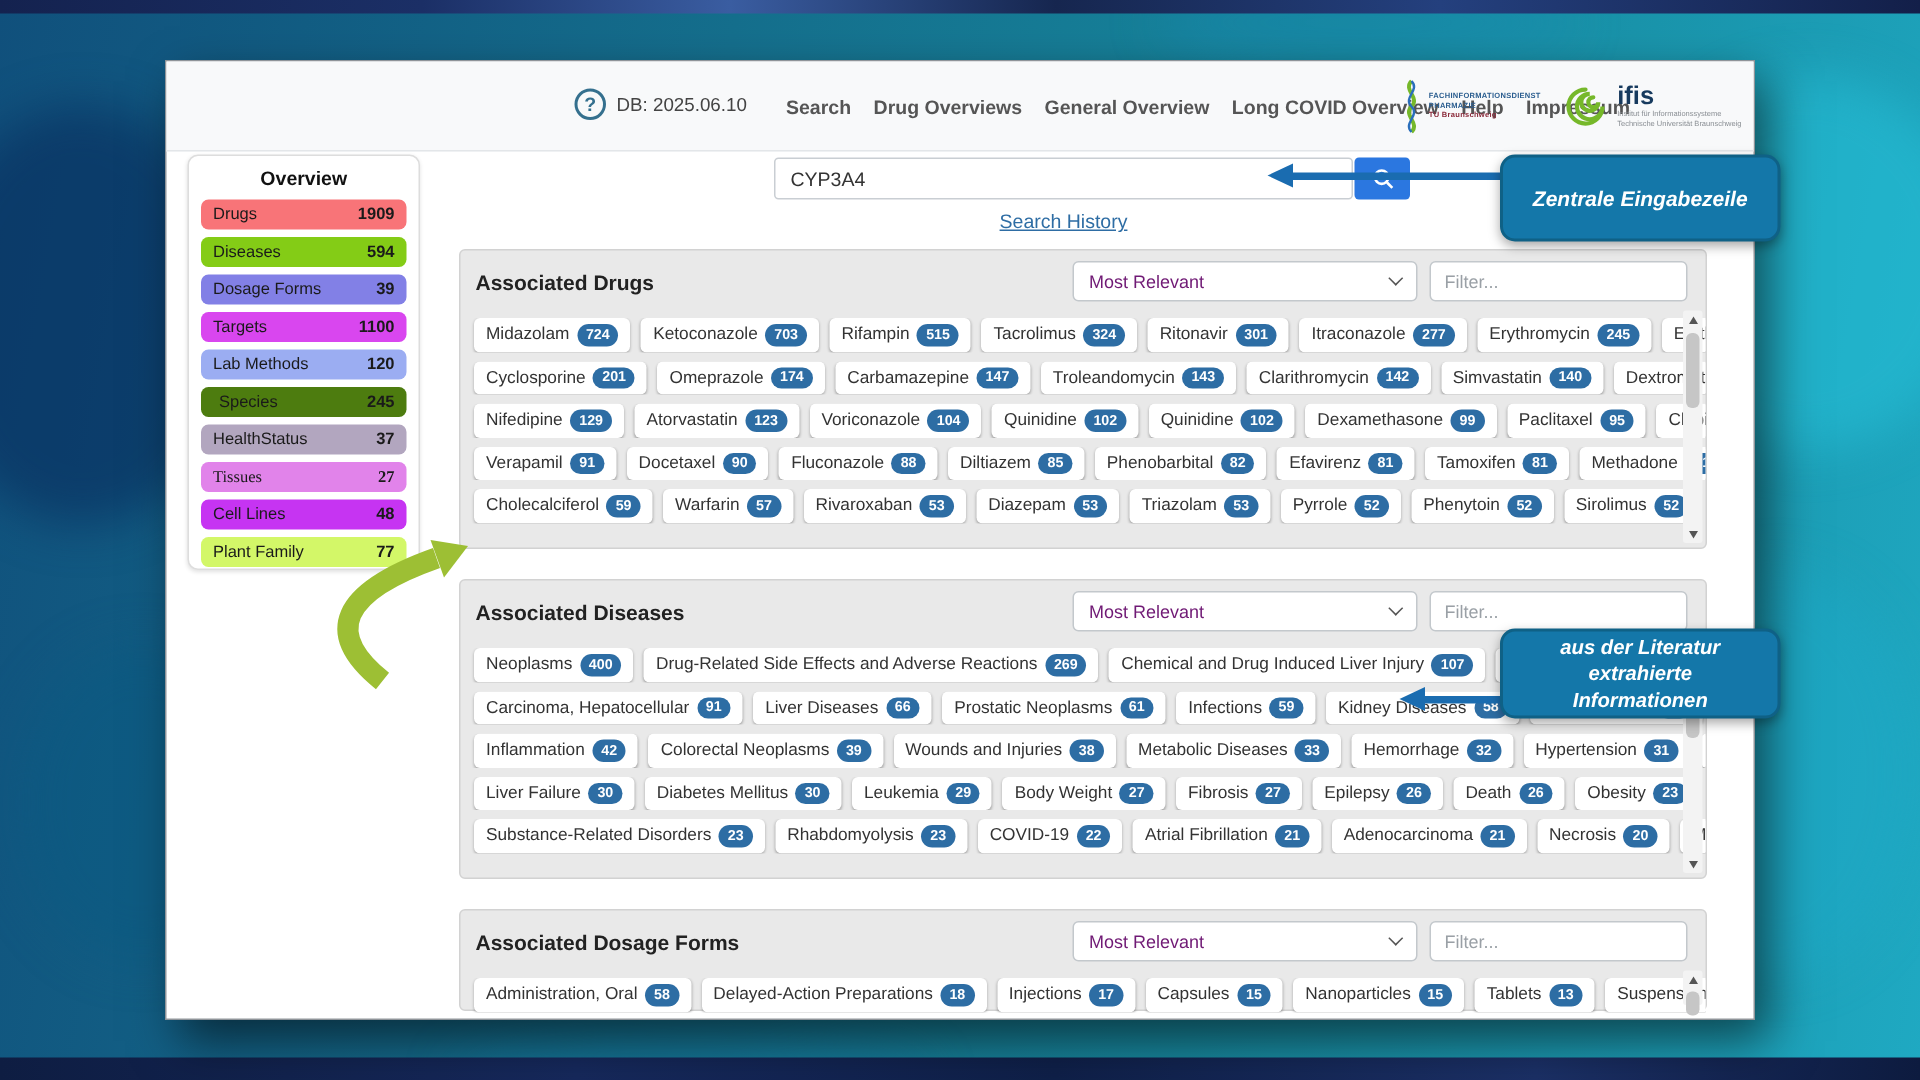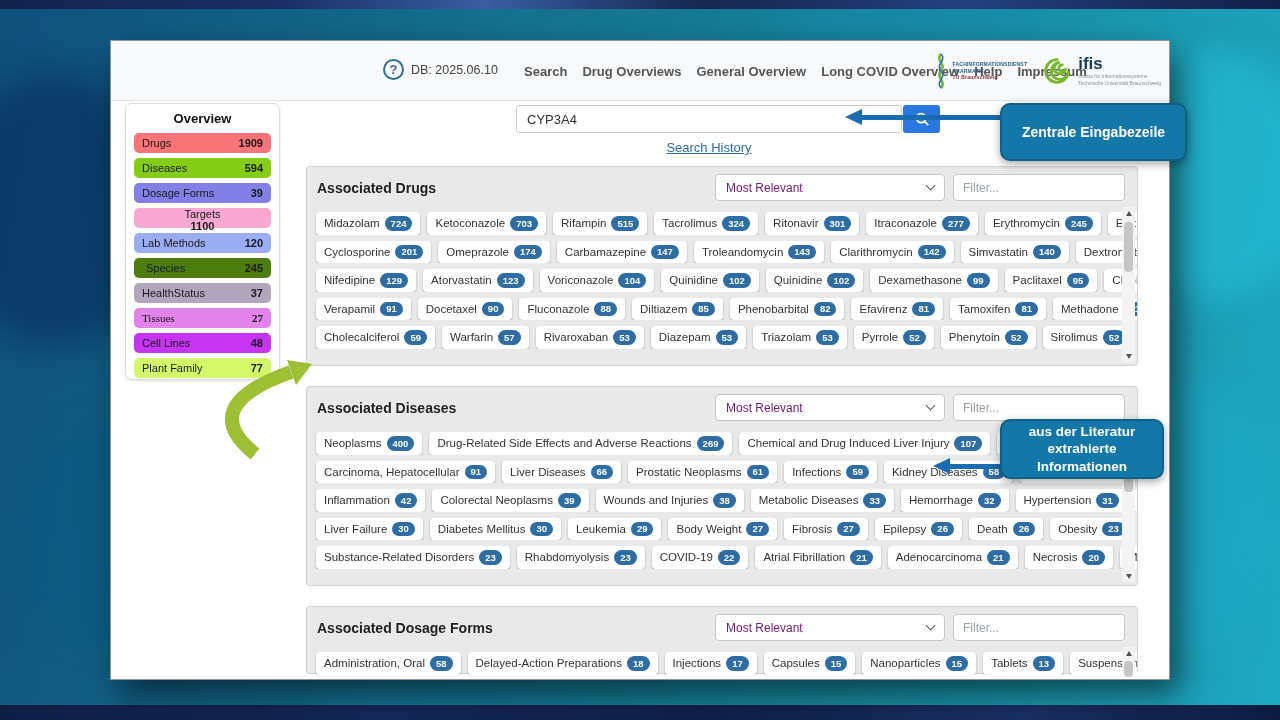--- a/index.html
+++ b/index.html
@@ -72,23 +72,23 @@
   .sbar { position:absolute; right:2px; top:40px; bottom:3px; width:13px; background:#f3f3f3; border-radius:2px; cursor:pointer; }
   .sb-btn { position:absolute; left:0; width:13px; height:12px; display:flex; align-items:center; justify-content:center; }
   .sb-btn.up { top:0; } .sb-btn.down { bottom:0; }
   .tri-up { width:0; height:0; border-left:3.5px solid transparent; border-right:3.5px solid transparent; border-bottom:5px solid #555; }
   .tri-down { width:0; height:0; border-left:3.5px solid transparent; border-right:3.5px solid transparent; border-top:5px solid #555; }
   .sb-thumb { position:absolute; left:2px; width:9px; border-radius:4px; background:#c6c6c6; }
 
   
   .ann-box { position:absolute; background:#1477a9; border:2px solid #0f6186; border-radius:10px; color:#fff; font-weight:bold;
     display:flex; align-items:center; justify-content:center; text-align:center; z-index:10; padding:4px 12px;
-    box-shadow:0 3px 8px rgba(0,0,0,.35); }
+    box-shadow:0 3px 8px rgba(0,0,0,.35);font-style:italic; }
   #ann1 { left:1000px; top:103px; width:187px; height:58px; font-size:14px; }
-  #ann2 { left:1000px; top:419px; width:164px; height:60px; font-size:13.5px; line-height:1.3; }
+  #ann2 { left:1000px; top:419px; width:187px; height:60px; font-size:13.5px; line-height:1.3; }
   .arrow-shaft { position:absolute; height:5px; background:#1a6cb0; z-index:9; }
   #shaft1 { left:861px; top:115px; width:141px; }
   #shaft2 { left:949px; top:464px; width:53px; }
   .arrow-head { position:absolute; width:0; height:0; border-top:8px solid transparent; border-bottom:8px solid transparent;
     border-right:17px solid #1a6cb0; z-index:9; }
   #head1 { left:845px; top:109px; }
   #head2 { left:933px; top:458px; }
   #green-arrow { position:absolute; left:193px; top:348px; z-index:11; }
 </style>
 </head>
@@ -158,21 +158,21 @@
           <div class="ov-row" style="background: #84cc16;">
             <span>Diseases</span>
             <span class="ov-count">594</span>
           </div>
 
           <div class="ov-row" style="background: rgb(130, 128, 230);">
             <span>Dosage Forms</span>
             <span class="ov-count">39</span>
           </div>
 
-          <div class="ov-row" style="background: #f9a8d4; flex-direction: column;">
+          <div class="ov-row" style="background: #d946ef;">
             <span>Targets</span>
             <span class="ov-count">1100</span>
           </div>
 
           <div class="ov-row" style="background: rgb(155, 173, 242);">
             <span>Lab Methods</span>
             <span class="ov-count">120</span>
           </div>
 
           <div class="ov-row" style="background: #4d7c0f; padding-left: 12px;">

